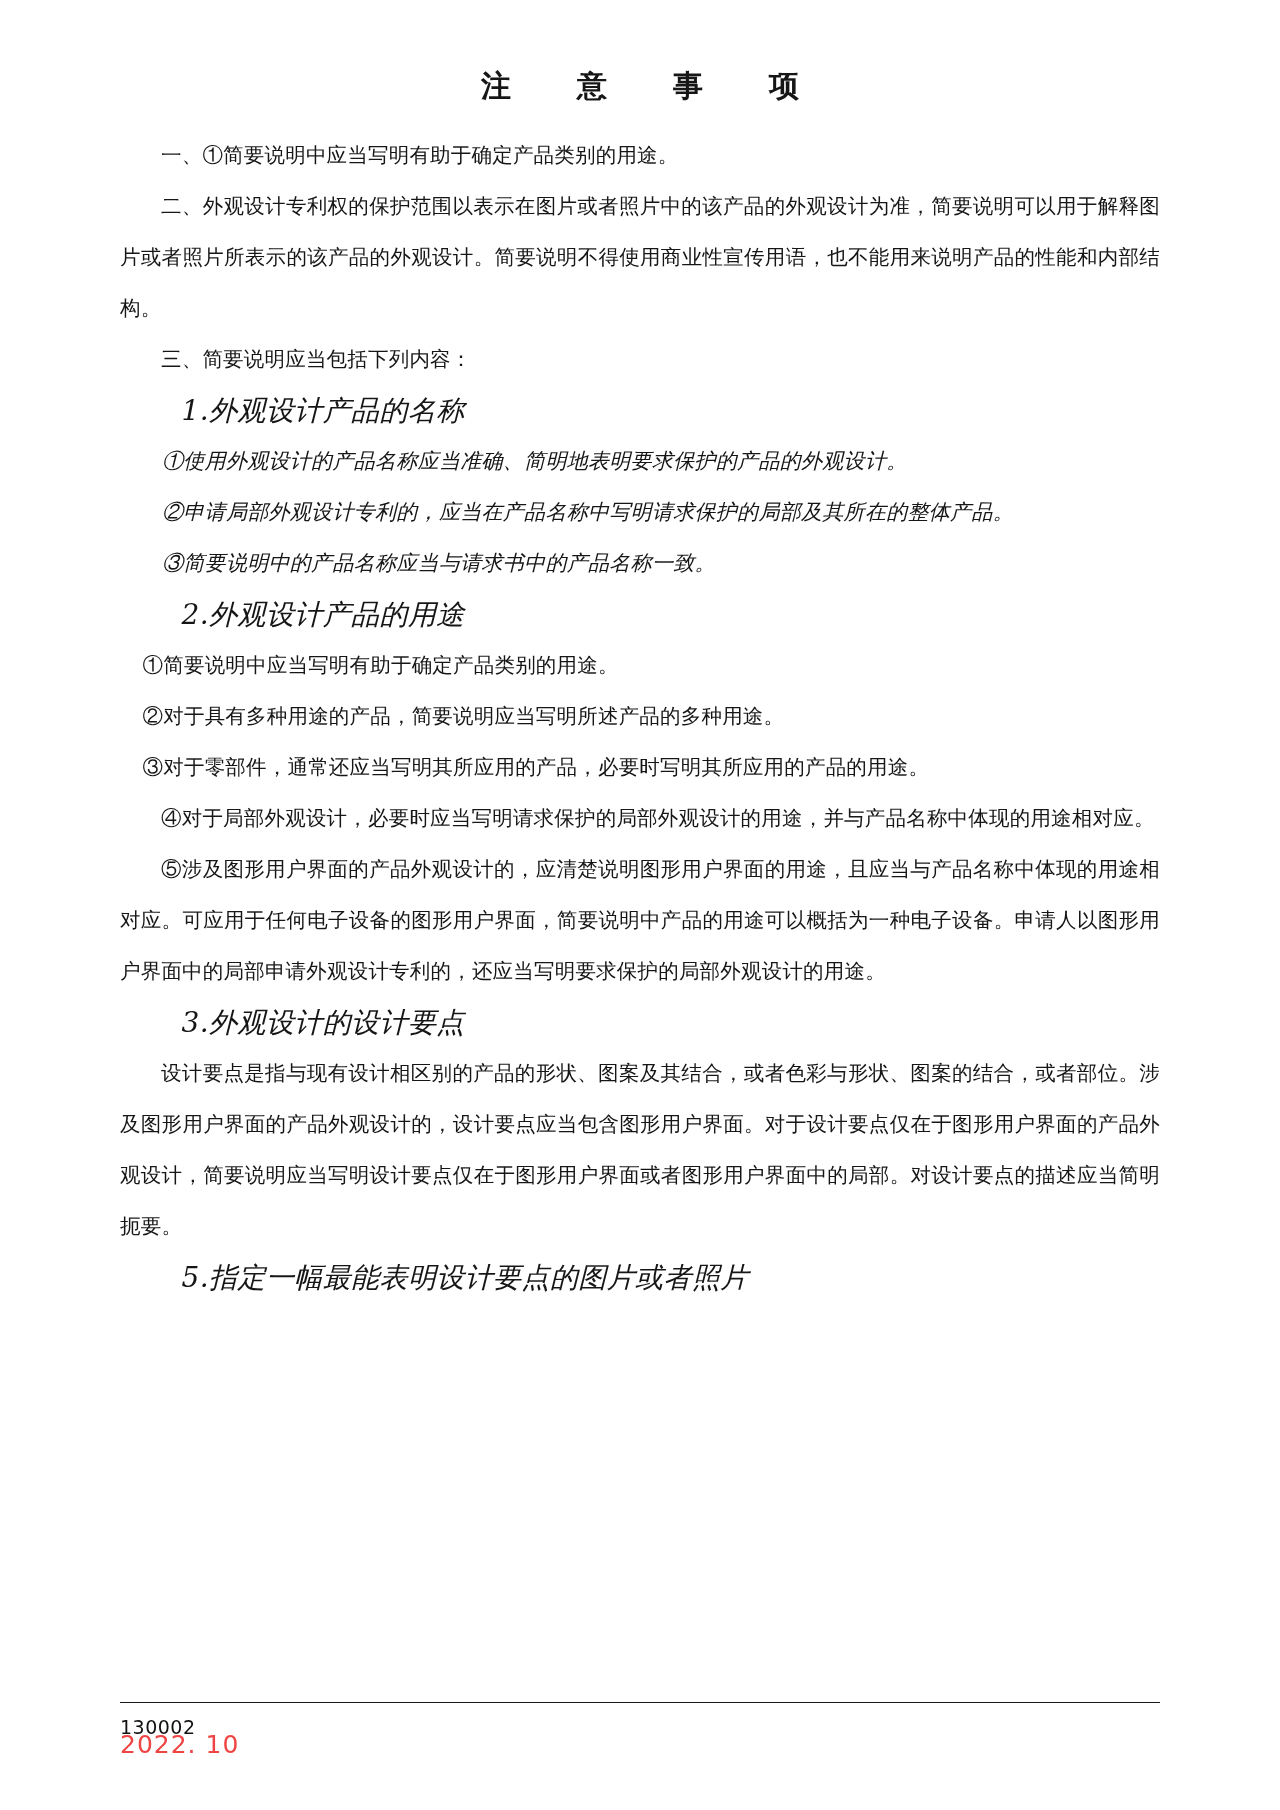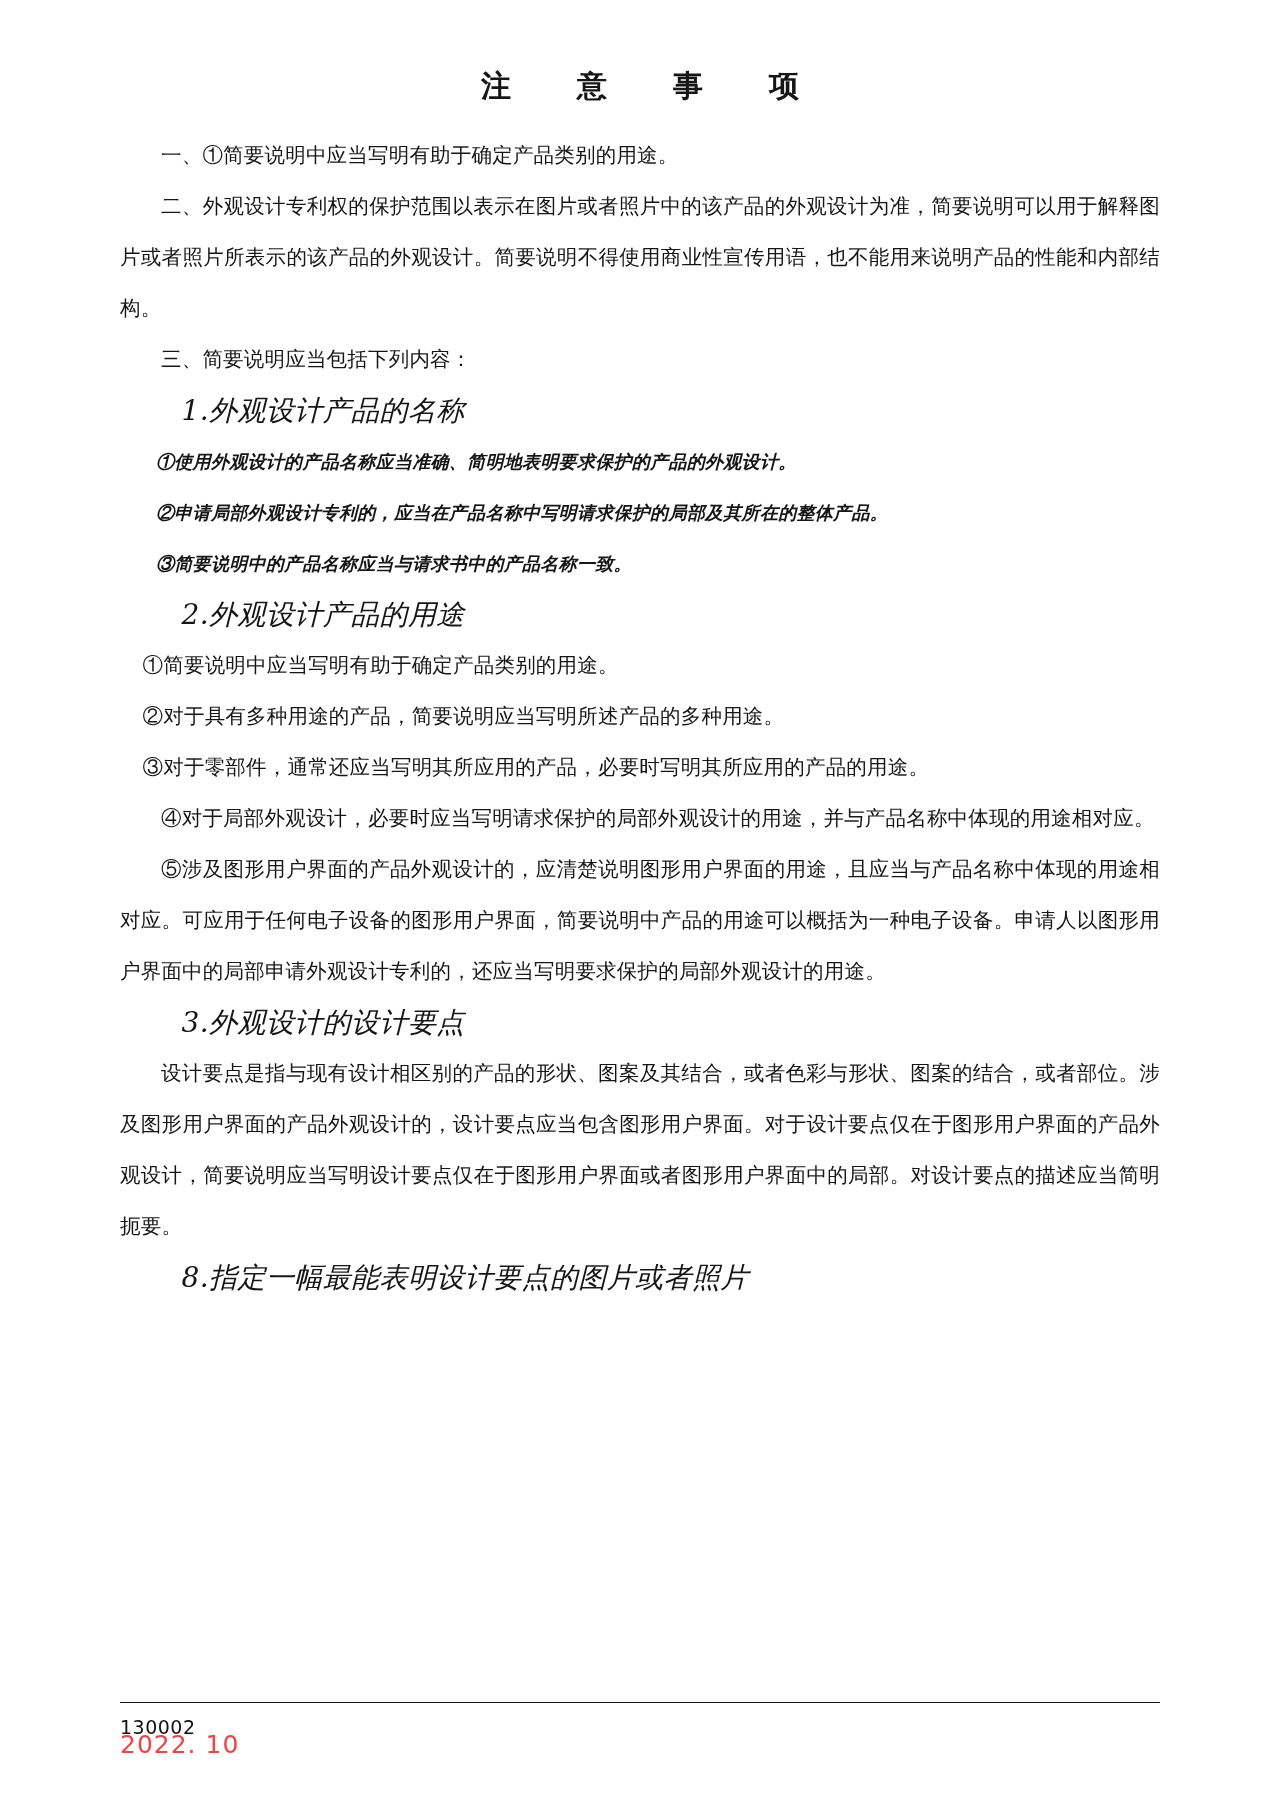--- a/index.html
+++ b/index.html
@@ -60,30 +60,29 @@
     line-height: 51px;
     margin: 0;
     text-indent: 2.2em;
     font-family: "DejaVu Serif", "Liberation Serif", serif;
     font-style: italic;
     letter-spacing: 0.4px;
   }
 
   
   p.kai {
-    font-size: 18px;
+    font-size: 21px;
     line-height: 51px;
     margin: 0;
     text-align: justify;
     text-justify: inter-ideograph;
     text-indent: 2em;
     font-family: "DejaVu Serif", "Liberation Serif", serif;
     font-style: italic;
     letter-spacing: 0.3px;
-    font-weight: bold;
   }
 
   
   p.para-sm {
     text-indent: 1.1em;
   }
 
   .footer {
     position: absolute;
     left: 120px;
@@ -134,21 +133,21 @@
       <p class="kai">②申请局部外观设计专利的，应当在产品名称中写明请求保护的局部及其所在的整体产品。</p>
       <p class="kai">③简要说明中的产品名称应当与请求书中的产品名称一致。</p>
       <p class="subhead">2.外观设计产品的用途</p>
       <p class="para para-sm">①简要说明中应当写明有助于确定产品类别的用途。</p>
       <p class="para para-sm">②对于具有多种用途的产品，简要说明应当写明所述产品的多种用途。</p>
       <p class="para para-sm">③对于零部件，通常还应当写明其所应用的产品，必要时写明其所应用的产品的用途。</p>
       <p class="para">④对于局部外观设计，必要时应当写明请求保护的局部外观设计的用途，并与产品名称中体现的用途相对应。</p>
       <p class="para">⑤涉及图形用户界面的产品外观设计的，应清楚说明图形用户界面的用途，且应当与产品名称中体现的用途相对应。可应用于任何电子设备的图形用户界面，简要说明中产品的用途可以概括为一种电子设备。申请人以图形用户界面中的局部申请外观设计专利的，还应当写明要求保护的局部外观设计的用途。</p>
       <p class="subhead">3.外观设计的设计要点</p>
       <p class="para">设计要点是指与现有设计相区别的产品的形状、图案及其结合，或者色彩与形状、图案的结合，或者部位。涉及图形用户界面的产品外观设计的，设计要点应当包含图形用户界面。对于设计要点仅在于图形用户界面的产品外观设计，简要说明应当写明设计要点仅在于图形用户界面或者图形用户界面中的局部。对设计要点的描述应当简明扼要。</p>
-      <p class="subhead">8.指定一幅最能表明设计要点的图片或者照片</p>
+      <p class="subhead">5.指定一幅最能表明设计要点的图片或者照片</p>
     </div>
 
   <div class="footer">
     <div class="footer-rule"></div>
     <div class="footer-code">130002</div>
     <div class="footer-date">2022. 10</div>
   </div>
 
 </div>
 

